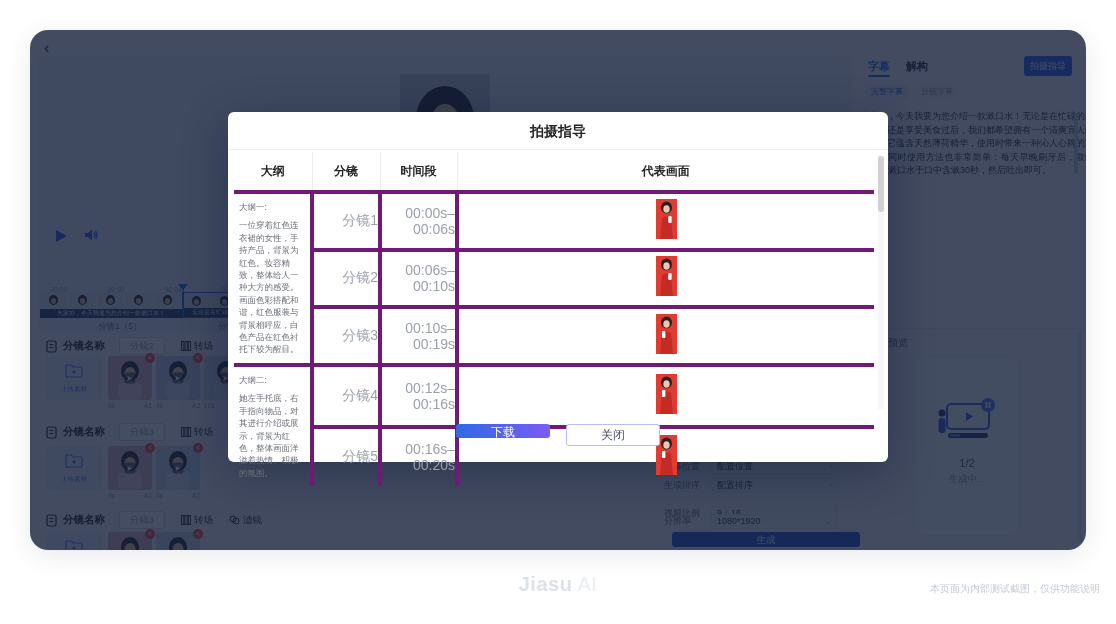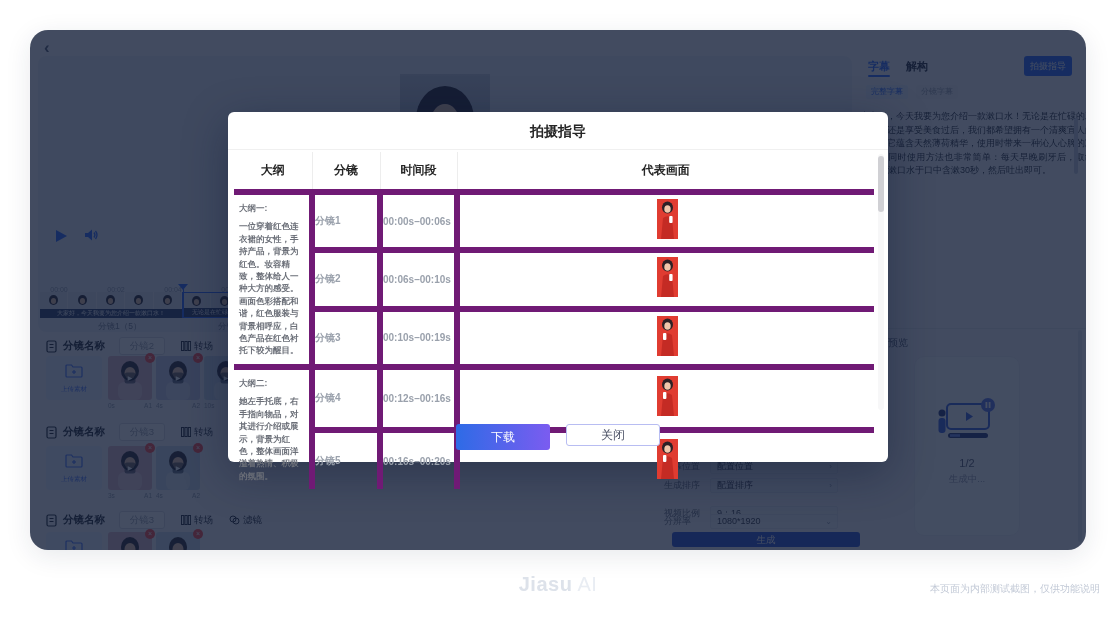--- a/index.html
+++ b/index.html
@@ -77,28 +77,28 @@
   .setchev { position:absolute; right:5px; top:0; font-size:8px; color:#9aa3b5; line-height:13px; }
   .genbtn { left:642px; top:502px; width:188px; height:15px; background:#3056d6; border:none; border-radius:3px;
             color:#fff; font-size:9.5px; line-height:15px; text-align:center; }
 
   
   .modal { position:absolute; left:198px; top:82px; width:660px; height:350px; background:#fff; border-radius:6px;
            z-index:10; box-shadow:0 12px 44px rgba(10,20,50,.38); }
   .mtitle { height:38px; line-height:38px; text-align:center; font-size:14px; font-weight:600; color:#262626; border-bottom:1px solid #f0f0f0; }
   .mtable { position:absolute; left:6px; top:40px; width:640px; border-collapse:collapse; table-layout:fixed; border-style:hidden; }
   .mtable th { height:40px; font-size:12px; font-weight:700; color:#262626; border:1px solid #ededed; }
-  .mtable td { border:6px solid #701a75;font-weight:bold; }
-  .td-shot,.td-time { height:44px; text-align:left; font-size:10px; color:#9aa1ac; }
+  .mtable td { border:4px solid #701a75; }
+  .td-shot,.td-time { height:44px; text-align:right; font-size:14px; color:#9aa1ac; }
   .td-outline { vertical-align:top; padding:7px 5px; font-size:8.5px; line-height:12.4px; color:#6b6f78; }
   .otitle { margin-bottom:6px; }
   .td-frame { text-align:center; }
   .mscroll-track { position:absolute; right:4px; top:42px; width:6px; height:256px; background:#f7f7f8; border-radius:3px; }
   .mscroll-thumb { position:absolute; right:4px; top:44px; width:6px; height:56px; background:#d0d0d4; border-radius:3px; }
-  .btn-dl { position:absolute; left:228px; top:312px; width:94px; height:26px; border:none; border-radius:3px;
+  .btn-dl { position:absolute; left:228px; top:312px; width:94px; height:14px; border:none; border-radius:3px;
             background:linear-gradient(90deg,#2e6be6,#7b5cf0); color:#fff; font-size:12px; }
   .btn-close { position:absolute; left:338px; top:312px; width:94px; height:22px; background:#fff;
                border:1px solid #b8bdf2; border-radius:3px; color:#4a5064; font-size:12px; }
 
   
   .brand { position:absolute; left:50%; top:573px; transform:translateX(-50%); font-size:20px; letter-spacing:.5px; }
   .brand .b1 { font-weight:700; color:#dde2ea; } .brand .b2 { color:#e9edf3; margin-left:5px; }
   .disclaimer { position:absolute; right:16px; top:582px; font-size:10px; color:#c2c9d6; }
 </style>
 </head>

